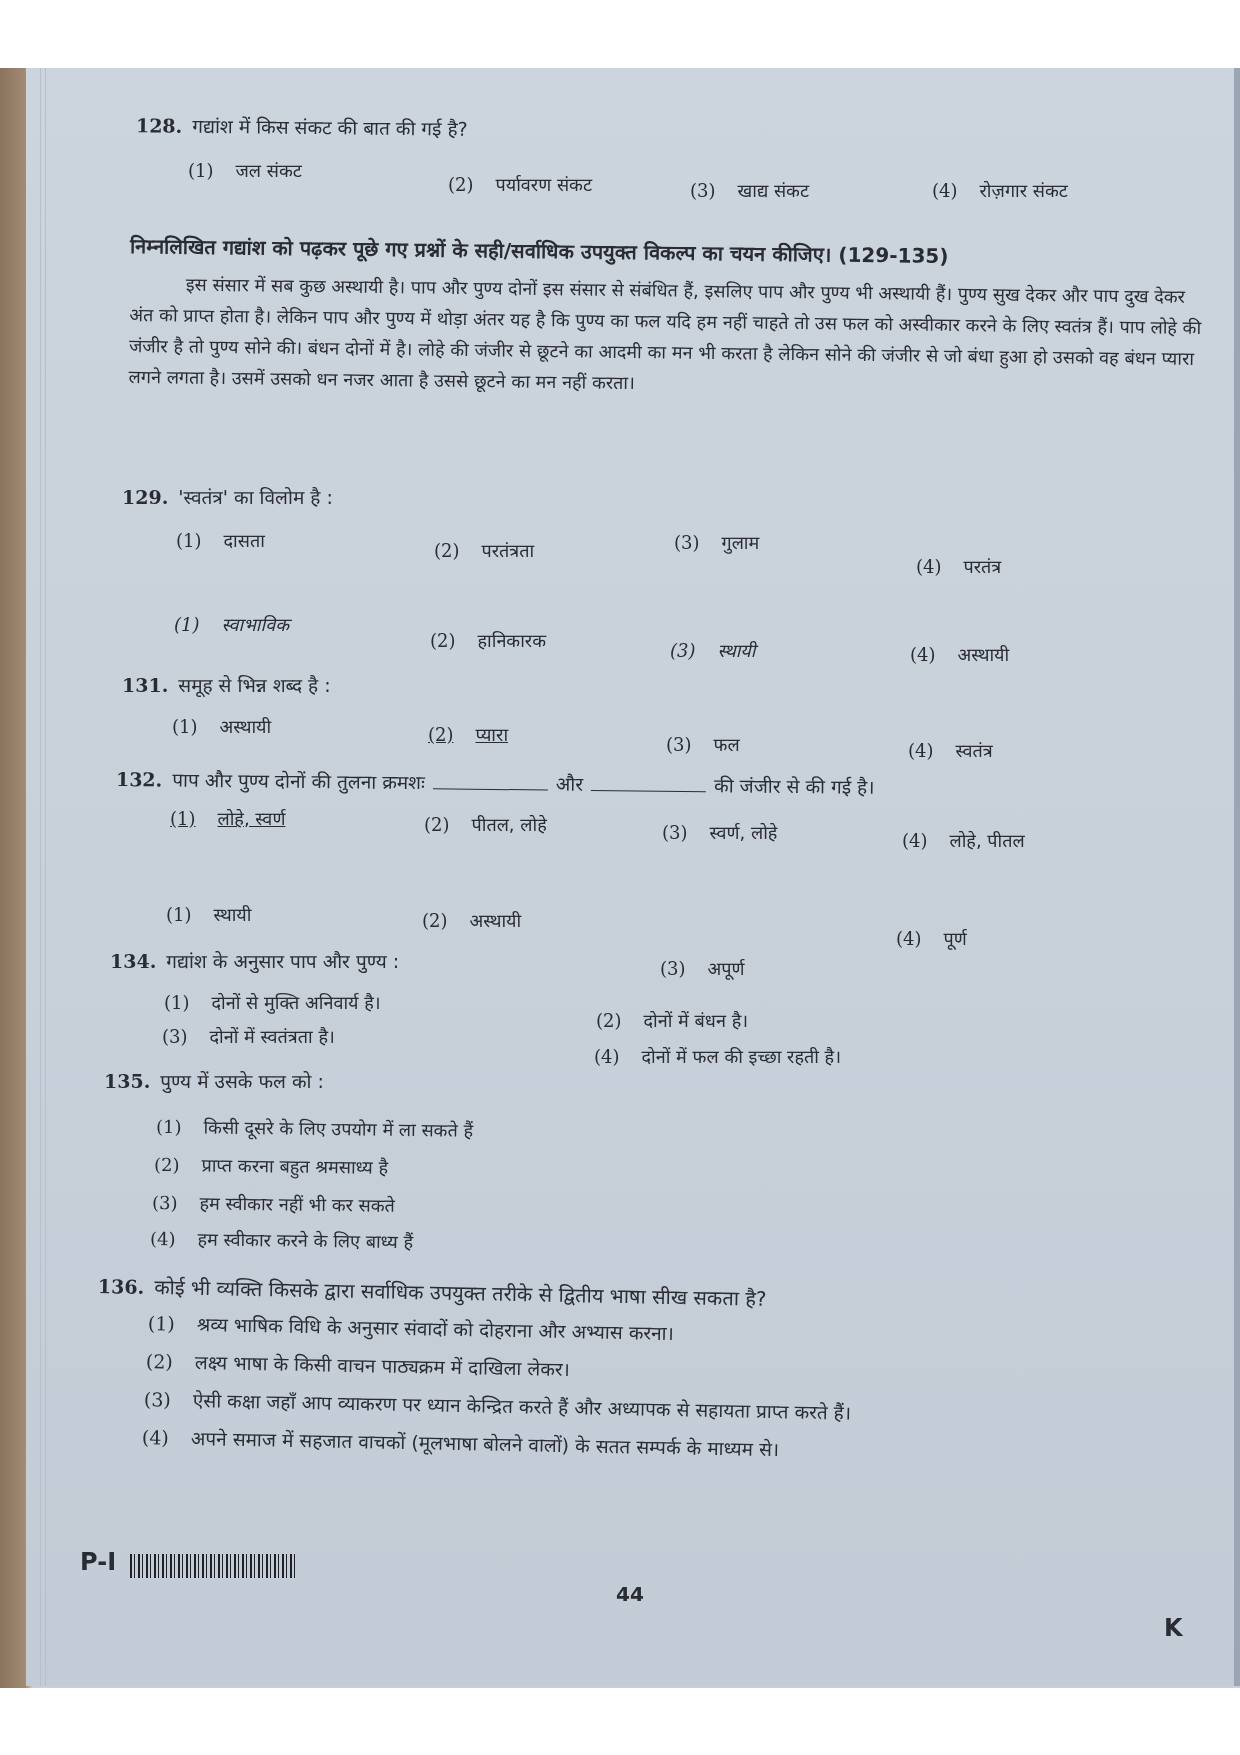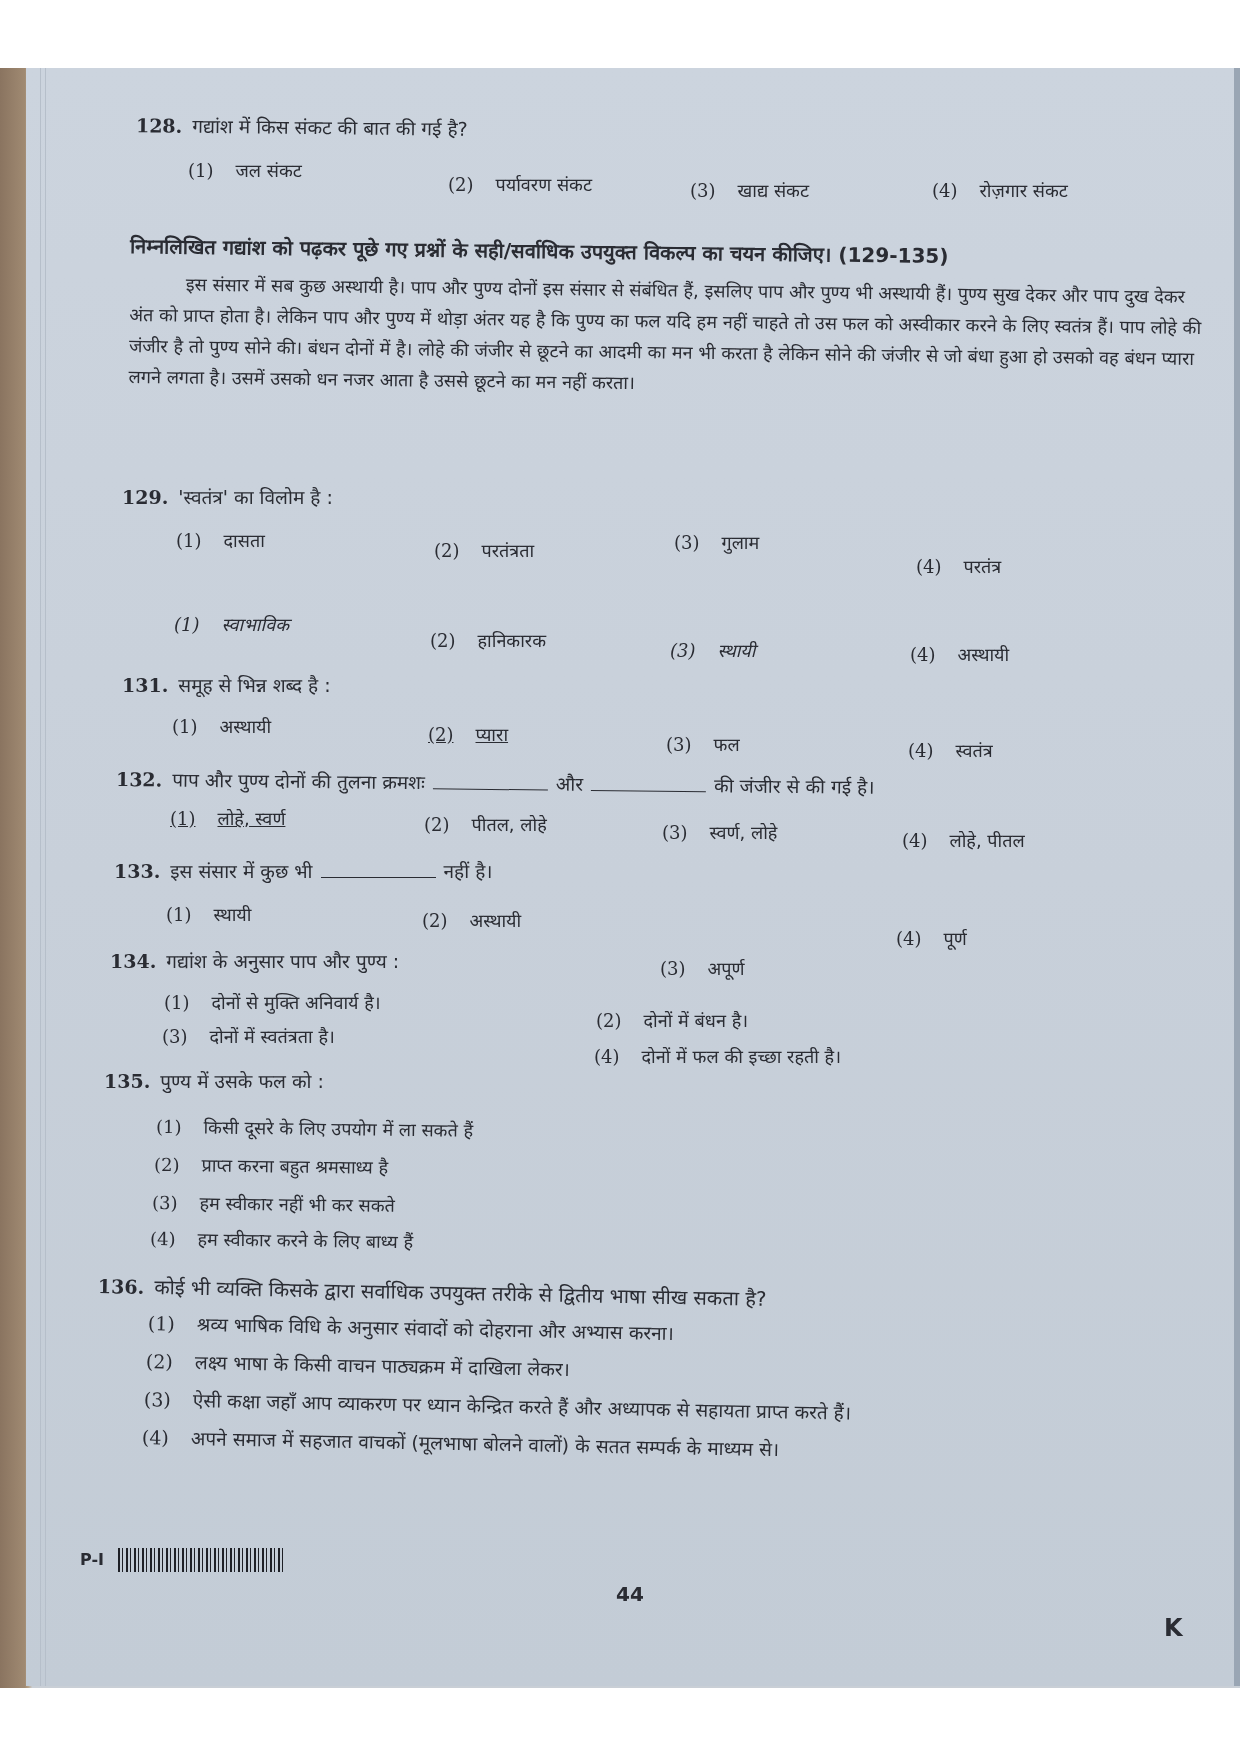--- a/index.html
+++ b/index.html
@@ -26,21 +26,21 @@
     background:#9aa6b4;
   }
   .blk { position:absolute; white-space:nowrap; }
   .q { font-size:19px; }
   .qnum { font-family:"DejaVu Serif", serif; font-weight:bold; font-size:19px; margin-right:10px; }
   .opt { font-size:18px; }
   .onum { font-family:"DejaVu Serif", serif; margin-right:22px; }
   .instr { font-size:20px; font-weight:bold; }
   .passage { font-size:18px; line-height:31px; white-space:normal; }
   .blank { display:inline-block; width:115px; border-bottom:1.5px solid #2a2c33; margin:0 8px; height:14px; }
-  .footer-code { font-family:"DejaVu Sans", sans-serif; font-weight:bold; font-size:16px; }
+  .footer-code { font-family:"DejaVu Sans", sans-serif; font-weight:bold; font-size:24px; }
   .barcode {
     display:inline-block; width:165px; height:24px; margin-left:14px; vertical-align:middle;
     background:repeating-linear-gradient(90deg,#1e2026 0 2px,transparent 2px 4px,#1e2026 4px 5px,transparent 5px 8px);
   }
   .pagenum { font-weight:bold; font-size:20px; }
   .setcode { font-weight:bold; font-size:24px; }
 </style>
 </head>
 <body>
 
@@ -82,23 +82,20 @@
   <div class="blk opt" style="left:882px;top:670px;"><span class="onum">(4)</span><span>स्वतंत्र</span></div>
 
   <div class="blk q" style="left:90px;top:698px;transform:rotate(0.6deg);transform-origin:left;">
     <span class="qnum">132.</span><span>पाप और पुण्य दोनों की तुलना क्रमशः</span><span class="blank"></span><span>और</span><span class="blank"></span><span>की जंजीर से की गई है।</span>
   </div>
   <div class="blk opt" style="left:144px;top:738px;text-decoration:underline;"><span class="onum">(1)</span><span>लोहे, स्वर्ण</span></div>
   <div class="blk opt" style="left:398px;top:744px;"><span class="onum">(2)</span><span>पीतल, लोहे</span></div>
   <div class="blk opt" style="left:636px;top:752px;"><span class="onum">(3)</span><span>स्वर्ण, लोहे</span></div>
   <div class="blk opt" style="left:876px;top:760px;"><span class="onum">(4)</span><span>लोहे, पीतल</span></div>
 
-  <div class="blk q" style="left:88px;top:790px;">
-    <span class="qnum">133.</span><span>इस संसार में कुछ भी</span><span class="blank"></span><span>नहीं है।</span>
-  </div>
   <div class="blk opt" style="left:140px;top:834px;"><span class="onum">(1)</span><span>स्थायी</span></div>
   <div class="blk opt" style="left:396px;top:840px;"><span class="onum">(2)</span><span>अस्थायी</span></div>
   <div class="blk opt" style="left:634px;top:888px;"><span class="onum">(3)</span><span>अपूर्ण</span></div>
   <div class="blk opt" style="left:870px;top:858px;"><span class="onum">(4)</span><span>पूर्ण</span></div>
 
   <div class="blk q" style="left:84px;top:880px;">
     <span class="qnum">134.</span><span>गद्यांश के अनुसार पाप और पुण्य :</span>
   </div>
   <div class="blk opt" style="left:138px;top:922px;"><span class="onum">(1)</span><span>दोनों से मुक्ति अनिवार्य है।</span></div>
   <div class="blk opt" style="left:570px;top:940px;"><span class="onum">(2)</span><span>दोनों में बंधन है।</span></div>

